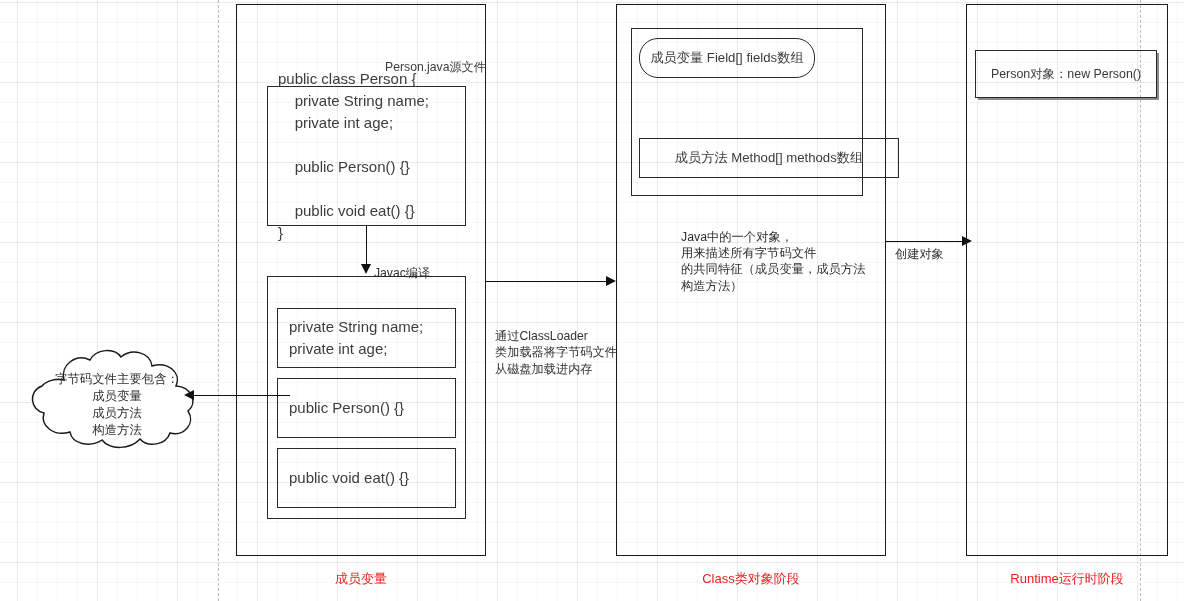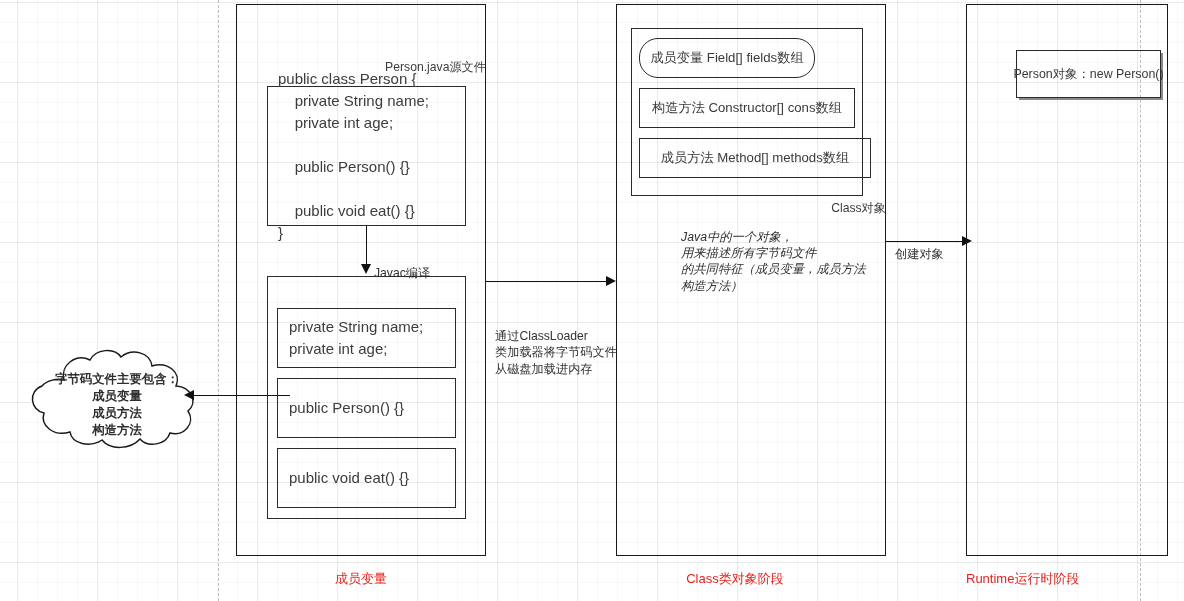--- a/index.html
+++ b/index.html
@@ -106,21 +106,20 @@
     margin-top: 28px;
   }
   .cloud-wrap { position: absolute; }
   .cloud-text {
     position: absolute;
     text-align: center;
     font-size: 12.4px;
     color: #2f2f2f;
     line-height: 1.36;
     white-space: pre;
-    font-weight: bold;
   }
   .shadowbox {
     box-shadow: 2.5px 2.5px 0 -0.5px #8a8a8a;
   }
 </style>
 </head>
 <body>
 
 <div id="canvas">
 
@@ -186,44 +185,40 @@
 从磁盘加载进内存</div>
 
   <div class="panel" style="left:616px; top:4px; width:270px; height:552px;"></div>
 
   <div class="ibox" style="left:631px; top:28px; width:232px; height:168px;"></div>
 
   <div class="ibox centered" style="left:639px; top:38px; width:176px; height:40px;border-radius:19px;">
     <div class="boxlabel">成员变量 Field[] fields数组</div>
   </div>
 
-  <div class="ibox centered" style="left:639px; top:88px; width:216px; height:40px;">
-    <div class="boxlabel">构造方法 Constructor[] cons数组</div>
-  </div>
-
-  <div class="ibox centered" style="left:639px; top:138px; width:232px; height:40px;">
+
+  <div class="ibox centered" style="left:639px; top:138px; width:260px; height:40px;">
     <div class="boxlabel">成员方法 Method[] methods数组</div>
   </div>
 
-  <div class="txt cap center-txt" style="left:616px; top:200px; width:270px;">Class对象</div>
-
-  <div class="txt" style="left:681px; top:229px; font-size:12.3px; color:#2f2f2f;font-style:italic;">Java中的一个对象，
+
+  <div class="txt" style="left:681px; top:229px; font-size:12.3px; color:#2f2f2f;">Java中的一个对象，
 用来描述所有字节码文件
 的共同特征（成员变量，成员方法
 构造方法）</div>
 
   <div class="arrow-line arrow-h" style="left:886px; top:241px; width:80px;"></div>
   <div class="head head-right" style="left:962px; top:236px;"></div>
   <div class="arrow-label" style="left:895px; top:218px;">创建对象</div>
 
   <div class="panel" style="left:966px; top:4px; width:202px; height:552px;"></div>
 
-  <div class="ibox centered shadowbox" style="left:1016px; top:50px; width:145px; height:48px;justify-content:center;">
+  <div class="ibox centered shadowbox" style="left:975px; top:50px; width:182px; height:48px;justify-content:center;">
     <div class="boxlabel" style="font-size:12.4px;">Person对象：new Person()</div>
   </div>
 
   <div class="phase" style="left:236px; top:570px; width:250px; text-align:center;">成员变量</div>
 
-  <div class="phase" style="left:600px; top:570px; width:270px; text-align:center;">Class类对象阶段</div>
-
-  <div class="phase" style="left:966px; top:570px; width:202px; ">Runtime运行时阶段</div>
+  <div class="phase" style="left:616px; top:570px; width:270px; text-align:center;">Class类对象阶段</div>
+
+  <div class="phase" style="left:966px; top:570px; width:202px; text-align:center;">Runtime运行时阶段</div>
 
 </div>
 
 </body></html>

